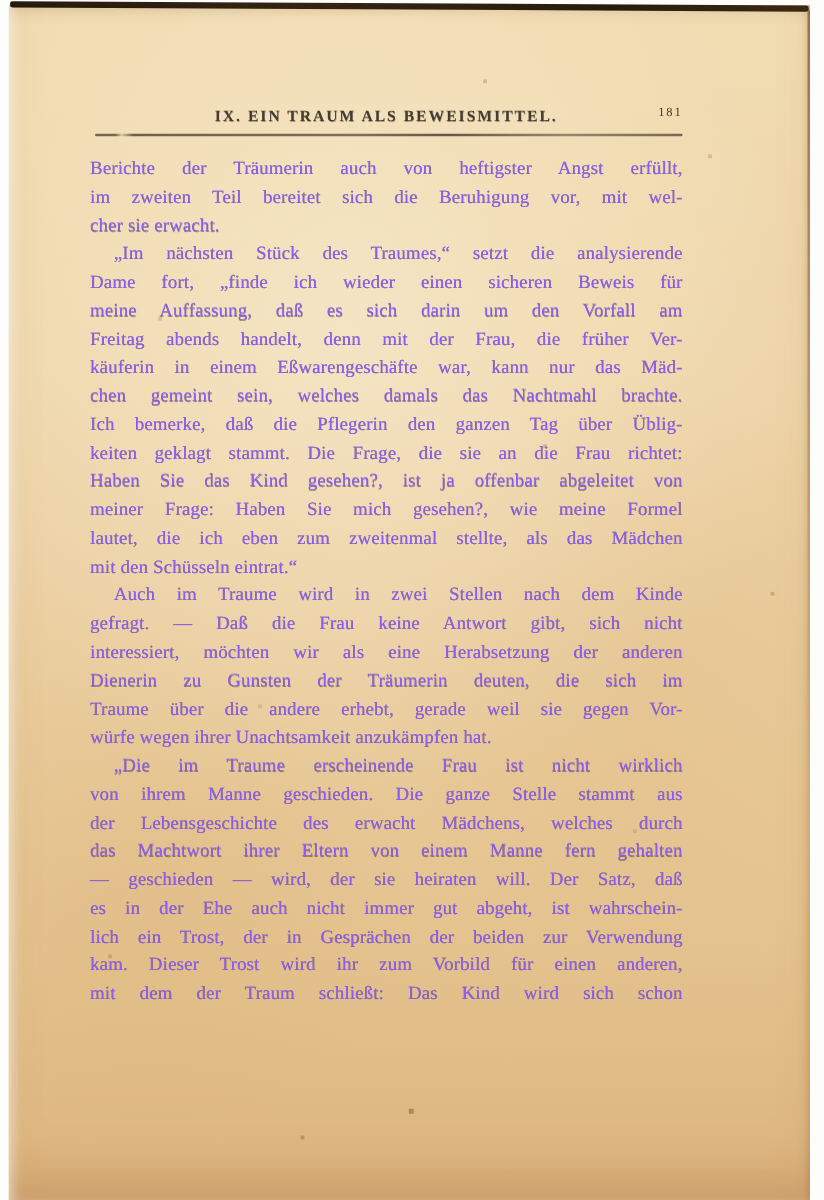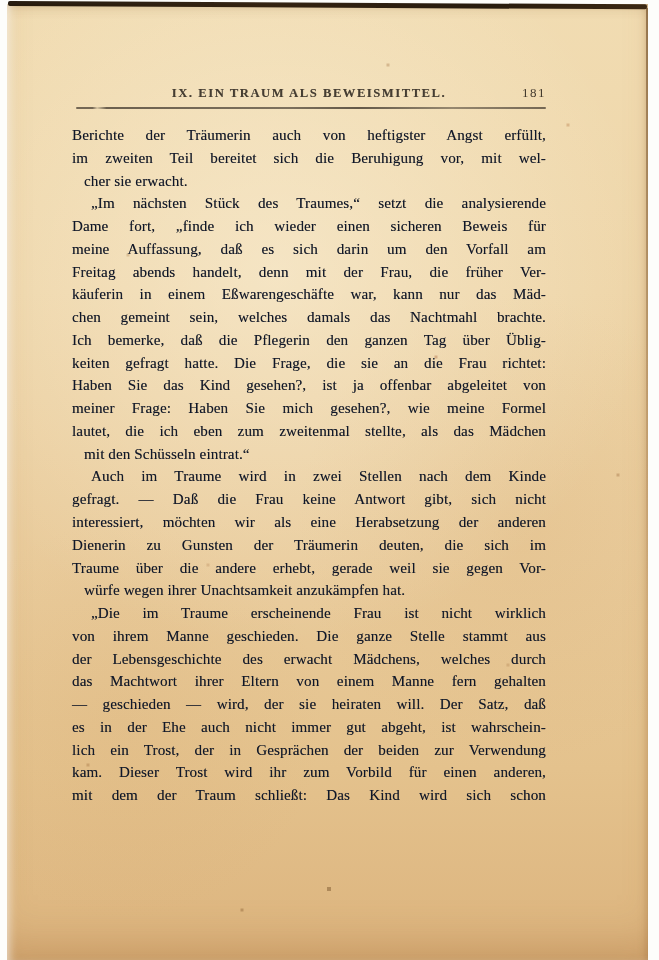--- a/index.html
+++ b/index.html
@@ -96,21 +96,21 @@
     font-size: 12.5px;
     font-weight: bold;
     letter-spacing: 1.6px;
     white-space: nowrap;
     text-shadow: 0.3px 0.3px 0.4px rgba(69, 61, 50, 0.45);
   }
   .page-number {
     position: absolute;
     right: 0;
     top: -1px;
-    font-size: 13px;
+    font-size: 10px;
     letter-spacing: 1.5px;
     color: #42392d;
   }
   .header-rule {
     position: absolute;
     left: 76px;
     top: 107px;
     width: 470px;
     height: 1.8px;
     z-index: 2;
@@ -123,34 +123,33 @@
   }
   
   .body-text {
     position: absolute;
     left: 72px;
     top: 124px;
     width: 474px;
     z-index: 2;
     font-size: 15px;
     line-height: 22.77px;
-    color: #0f172a;
+    color: #8b5cf6;
     letter-spacing: 0.15px;
     text-shadow: 0.25px 0.3px 0.45px rgba(60, 54, 44, 0.55);
   }
   .line {
     height: 22.77px;
     text-align: justify;
     text-align-last: justify;
     white-space: normal;
     overflow: visible;
   }
   .line.last {
     text-align-last: left;
-    margin-left: 12px;
   }
   .line.indent {
     text-indent: 19px;
   }
 </style>
 </head>
 <body>
 
 <div class="scan">
 
@@ -174,21 +173,21 @@
     <div class="line">im zweiten Teil bereitet sich die Beruhigung vor, mit wel-</div>
     <div class="line last">cher sie erwacht.</div>
 
     <div class="line indent">„Im nächsten Stück des Traumes,“ setzt die analysierende</div>
     <div class="line">Dame fort, „finde ich wieder einen sicheren Beweis für</div>
     <div class="line">meine Auffassung, daß es sich darin um den Vorfall am</div>
     <div class="line">Freitag abends handelt, denn mit der Frau, die früher Ver-</div>
     <div class="line">käuferin in einem Eßwarengeschäfte war, kann nur das Mäd-</div>
     <div class="line">chen gemeint sein, welches damals das Nachtmahl brachte.</div>
     <div class="line">Ich bemerke, daß die Pflegerin den ganzen Tag über Üblig-</div>
-    <div class="line">keiten gefragt hatte. Die Frage, die sie an die Frau richtet:</div>
+    <div class="line">keiten geklagt stammt. Die Frage, die sie an die Frau richtet:</div>
     <div class="line">Haben Sie das Kind gesehen?, ist ja offenbar abgeleitet von</div>
     <div class="line">meiner Frage: Haben Sie mich gesehen?, wie meine Formel</div>
     <div class="line">lautet, die ich eben zum zweitenmal stellte, als das Mädchen</div>
     <div class="line last">mit den Schüsseln eintrat.“</div>
 
     <div class="line indent">Auch im Traume wird in zwei Stellen nach dem Kinde</div>
     <div class="line">gefragt. — Daß die Frau keine Antwort gibt, sich nicht</div>
     <div class="line">interessiert, möchten wir als eine Herabsetzung der anderen</div>
     <div class="line">Dienerin zu Gunsten der Träumerin deuten, die sich im</div>
     <div class="line">Traume über die andere erhebt, gerade weil sie gegen Vor-</div>

